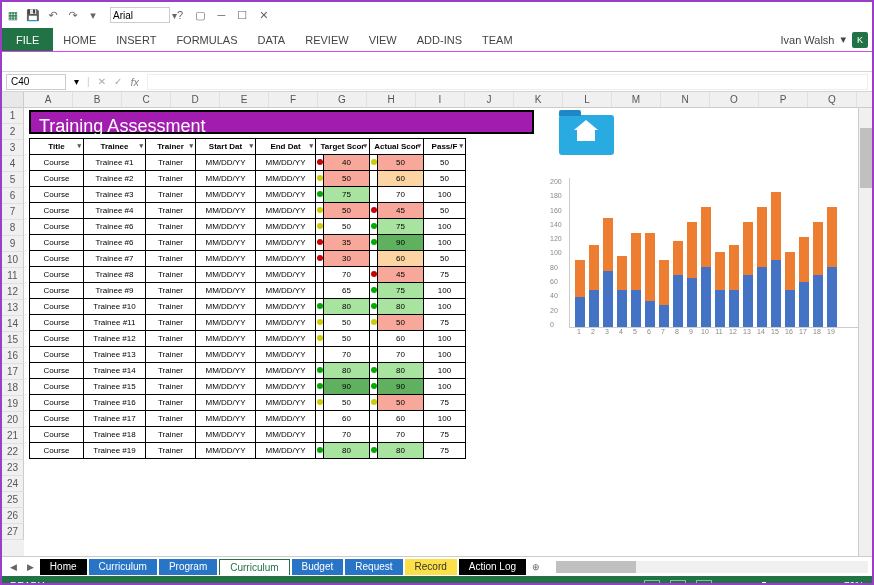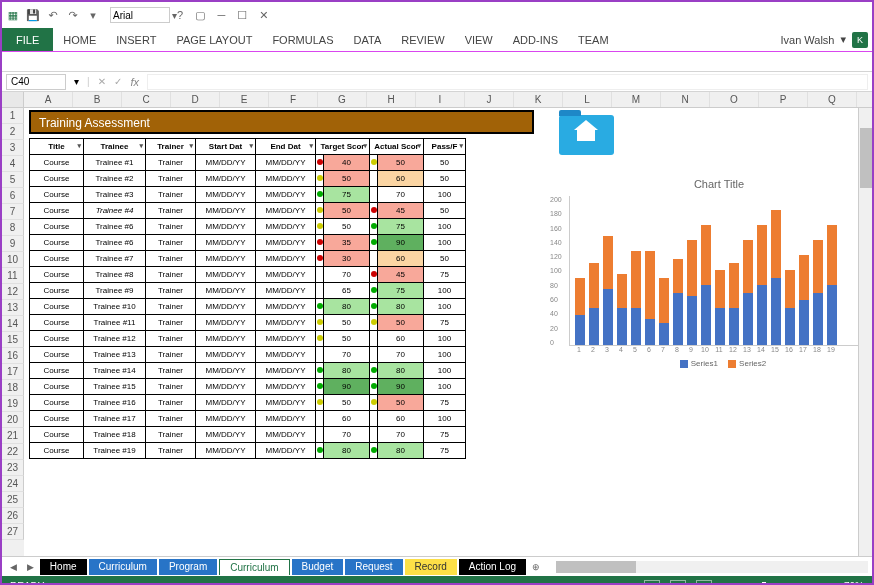--- a/index.html
+++ b/index.html
@@ -20,21 +20,21 @@
 .formula-bar { height:20px; display:flex; align-items:center; border-bottom:1px solid #d4d4d4; padding:0 4px; gap:8px; }
 .formula-bar .name-box { width:60px; height:16px; border:1px solid #ccc; font-size:10px; padding:0 4px; display:flex; align-items:center; }
 .formula-bar .fx { font-style:italic; color:#888; font-size:11px; }
 .col-headers { height:16px; display:flex; background:#f0f0f0; border-bottom:1px solid #ccc; }
 .col-headers .corner { width:22px; border-right:1px solid #ccc; background:#e8e8e8; }
 .col-headers .ch { width:49px; text-align:center; font-size:10px; color:#555; border-right:1px solid #e0e0e0; line-height:16px; }
 .sheet-area { display:flex; height:448px; }
 .row-headers { width:22px; background:#f0f0f0; }
 .row-headers .rh { height:16px; border-bottom:1px solid #e0e0e0; text-align:center; font-size:10px; color:#555; line-height:16px; border-right:1px solid #ccc; }
 .sheet-content { flex:1; position:relative; overflow:hidden; background:#fff; }
-.banner { position:absolute; left:5px; top:2px; width:505px; height:24px; background:#a16207; color:#fff; font-size:12px; padding:4px 8px; border:2px solid #000; }
+.banner { position:absolute; left:5px; top:2px; width:505px; height:24px; background:#a21caf; color:#fff; font-size:18px; padding:4px 8px; border:2px solid #000; }
 .tbl { position:absolute; left:5px; top:30px; border-collapse:collapse; background:#fff; }
 .tbl th,.tbl td { border:1px solid #000; font-size:8px; padding:2px 4px; text-align:center; height:16px; overflow:hidden; white-space:nowrap; }
 .tbl th { background:#fff; font-weight:bold; position:relative; }
 .tbl th::after { content:'▾'; position:absolute; right:2px; font-size:7px; color:#555; }
 .tbl td.cell-red { background:#f8a89a; }
 .tbl td.cell-orange { background:#fbd5a3; }
 .tbl td.cell-green { background:#a8e4a0; }
 .tbl td.cell-dgreen { background:#5fb05f; color:#000; }
 .tbl .icon-cell { width:8px; padding:0; }
 .tbl .dot { width:6px; height:6px; border-radius:50%; display:inline-block; }
@@ -92,21 +92,20 @@
     <span>☐</span>
     <span>✕</span>
   </div>
 </div>
 
 <div class="ribbon-tabs">
   <div class="file-tab">FILE</div>
   <div id="ribbon-tabs-container" style="display:flex">
       <div class="tab">HOME</div>
       <div class="tab">INSERT</div>
-      <div class="tab">PAGE LAYOUT</div>
       <div class="tab">FORMULAS</div>
       <div class="tab">DATA</div>
       <div class="tab">REVIEW</div>
       <div class="tab">VIEW</div>
       <div class="tab">ADD-INS</div>
       <div class="tab">TEAM</div>
     </div>
   <div class="right">
     <span>Ivan Walsh</span>
     <span>▾</span>
@@ -225,21 +224,21 @@
             <td style="width: 60px;">MM/DD/YY</td>
             <td style="width: 60px;">MM/DD/YY</td>
             <td class="icon-cell"><span class="dot dot-g"></span></td>
             <td class="cell-green" style="width: 46px;">75</td>
             <td class="icon-cell"></td>
             <td class="" style="width: 46px;">70</td>
             <td style="width: 42px;">100</td>
           </tr>
           <tr>
             <td style="width: 54px;">Course</td>
-            <td style="width: 62px; font-style: italic;">Trainee #4</td>
+            <td style="width: 62px;">Trainee #4</td>
             <td style="width: 50px;">Trainer</td>
             <td style="width: 60px;">MM/DD/YY</td>
             <td style="width: 60px;">MM/DD/YY</td>
             <td class="icon-cell"><span class="dot dot-y"></span></td>
             <td class="cell-red" style="width: 46px;">50</td>
             <td class="icon-cell"><span class="dot dot-r"></span></td>
             <td class="cell-red" style="width: 46px;">45</td>
             <td style="width: 42px;">50</td>
           </tr>
           <tr>
@@ -423,21 +422,20 @@
             <td style="width: 42px;">75</td>
           </tr>
         </tbody>
     </table>
     <div class="folder-icon">
       <div class="fld">
           <div class="house"></div>
         </div>
     </div>
     <div class="chart">
-      <div class="title">Chart Title</div>
       <div class="plot" id="chart-plot">
         <div class="yaxis" id="yaxis">
             <div>200</div>
             <div>180</div>
             <div>160</div>
             <div>140</div>
             <div>120</div>
             <div>100</div>
             <div>80</div>
             <div>60</div>
@@ -536,24 +534,20 @@
           <div>11</div>
           <div>12</div>
           <div>13</div>
           <div>14</div>
           <div>15</div>
           <div>16</div>
           <div>17</div>
           <div>18</div>
           <div>19</div>
         </div>
-      <div class="legend">
-        <span class="lg-box" style="background:#4472c4"></span><span>Series1</span>
-        <span class="lg-box" style="background:#ed7d31"></span><span>Series2</span>
-      </div>
     </div>
     <div class="scroll-v">
         <div class="thumb"></div>
       </div>
   </div>
 </div>
 
 <div class="sheet-tabs">
   <span class="nav">◀</span>
   <span class="nav">▶</span>

